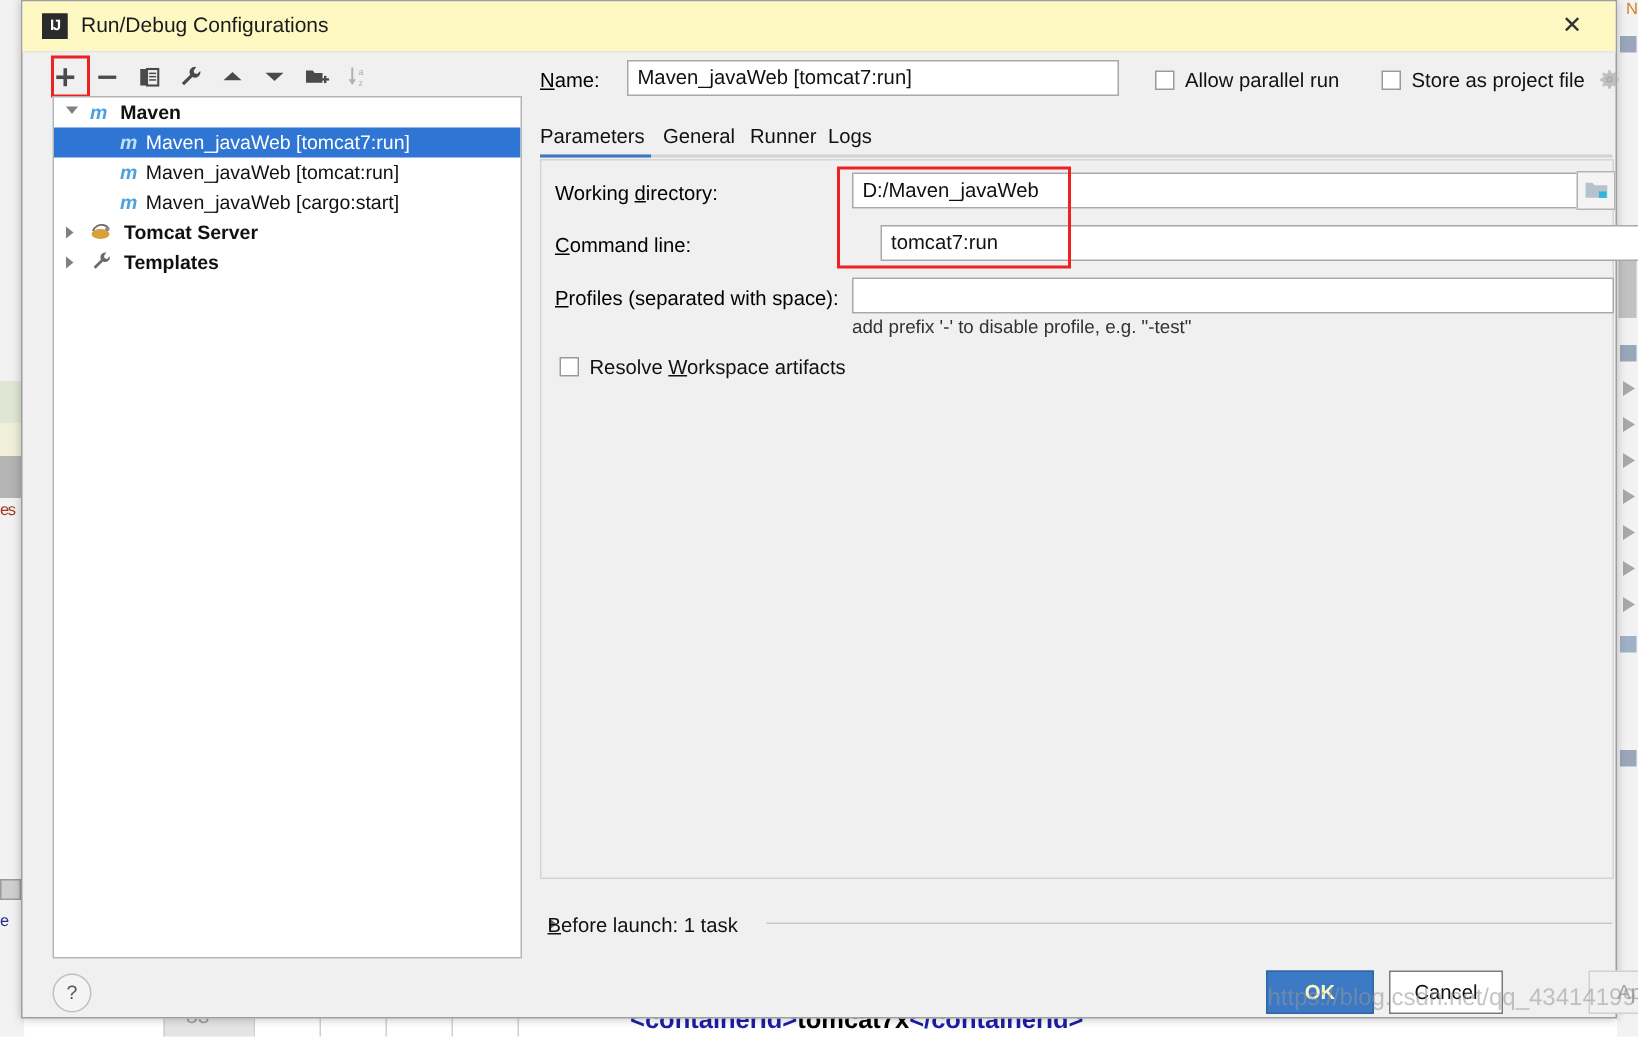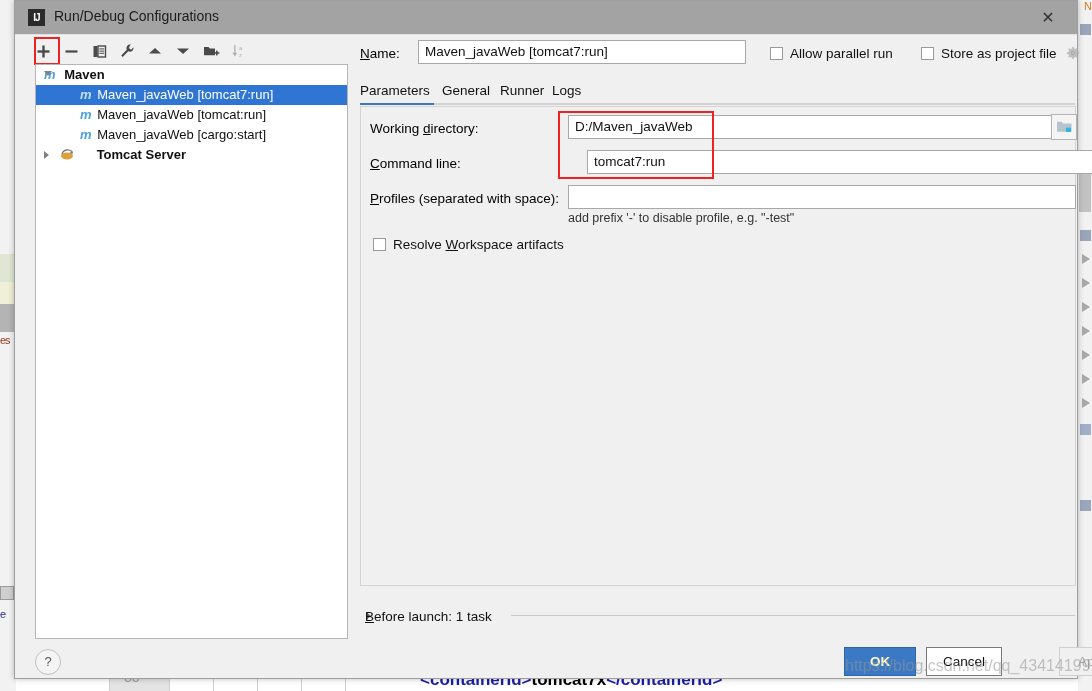--- a/index.html
+++ b/index.html
@@ -71,21 +71,21 @@
     position:absolute; left:14px; top:0; width:1064px; height:679px;
     background:#f0f0f0;
     border:1px solid #9e9e9e;
     box-sizing:border-box;
     box-shadow: 0 0 6px rgba(0,0,0,0.25);
   }
 
   
   .titlebar {
     position:absolute; left:0; top:0; right:0; height:33px;
-    background:#a3a3a3; border-bottom:1px solid #e3e3e3;
+    background:#fef9c3; border-bottom:1px solid #e3e3e3;
   }
   .title-icon {
     position:absolute; left:13px; top:8px; width:17px; height:17px;
     background:#2b2b2b; border:1px solid #2b2b2b; box-sizing:border-box;
     color:#ffffff; font-size:10px; font-weight:bold; line-height:15px; text-align:center;
     letter-spacing:-1px;
   }
   .title-text {
     position:absolute; left:39px; top:7px; font-size:14px; color:#1c1c1c;
   }
@@ -329,21 +329,21 @@
           <polygon points="3.85,13.6 1.4,9.8 6.3,9.8" fill="#b0b0b0"></polygon>
           <text x="8" y="7" font-size="6" fill="#b0b0b0" font-family="sans-serif">a</text>
           <text x="8" y="14" font-size="6" fill="#b0b0b0" font-family="sans-serif">z</text>
         </svg>
     </div>
   </div>
   <div class="tb-highlight"></div>
 
   <div class="tree-panel">
 
-    <div class="tree-row" style="padding-left:8px;">
+    <div class="tree-row" style="padding-left:24px;">
       <span class="twisty twisty-down"></span>
       <span class="m-icon">m</span>
       <span class="lbl-bold" style="margin-left:5px;">Maven</span>
     </div>
 
 
     <div class="tree-row selected" style="padding-left:44px;">
       <span class="m-icon">m</span>
       <span style="margin-left:2px;">Maven_javaWeb [tomcat7:run]</span>
     </div>
@@ -360,23 +360,32 @@
 
     <div class="tree-row" style="padding-left:24px;">
       <span class="twisty twisty-right"></span>
       <span style="display:inline-block;width:15px;vertical-align:-2px;">
         <svg width="15" height="13" viewBox="0 0 15 13">
             <ellipse cx="7" cy="8" rx="6" ry="3.4" fill="#d8a13a"></ellipse>
             <path d="M2 6c1-3 4-4.5 7-4 1.4.2 2.6 1 3.3 2.2" stroke="#6b6b6b" stroke-width="1.2" fill="none"></path>
             <circle cx="11.6" cy="4.6" r="1.5" fill="#8a8a8a"></circle>
           </svg>
       </span>
-      <span class="lbl-bold" style="margin-left:18px;">Tomcat Server</span>
-    </div>
-
+      <span class="lbl-bold" style="margin-left:4px;">Tomcat Server</span>
+    </div>
+
+    <div class="tree-row" style="padding-left:24px;">
+      <span class="twisty twisty-right"></span>
+      <span style="display:inline-block;width:15px;vertical-align:-2px;">
+        <svg width="15" height="14" viewBox="0 0 16 16">
+            <path d="M11.8 1.6a3.6 3.6 0 0 0-4 5.2L2.2 12.4l1.5 1.5 5.6-5.6a3.6 3.6 0 0 0 5.2-4l-2.1 2.1-1.8-.5-.5-1.8z" fill="#6b6b6b"></path>
+          </svg>
+      </span>
+      <span class="lbl-bold" style="margin-left:4px;">Templates</span>
+    </div>
 
   </div>
 
   <div class="name-label"><u>N</u>ame:</div>
   <div class="name-input">Maven_javaWeb [tomcat7:run]</div>
 
   <div class="cb-wrap" style="left:755px; top:45px;">
     <span class="cbox"></span><span>Allow parallel run</span>
   </div>
 

